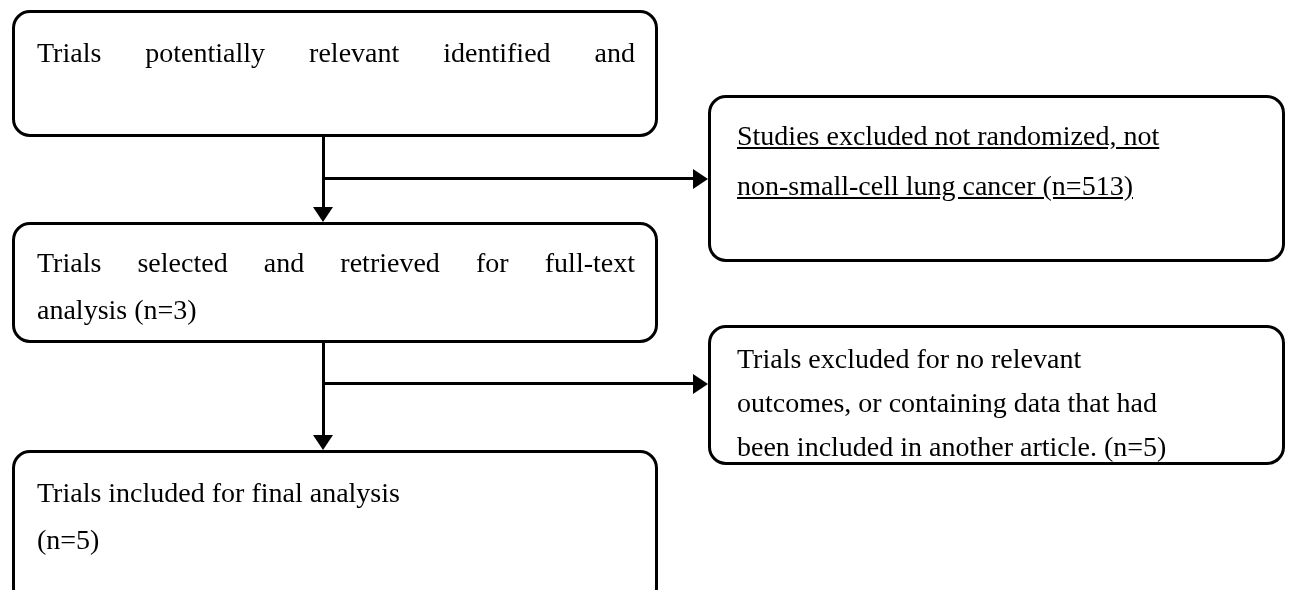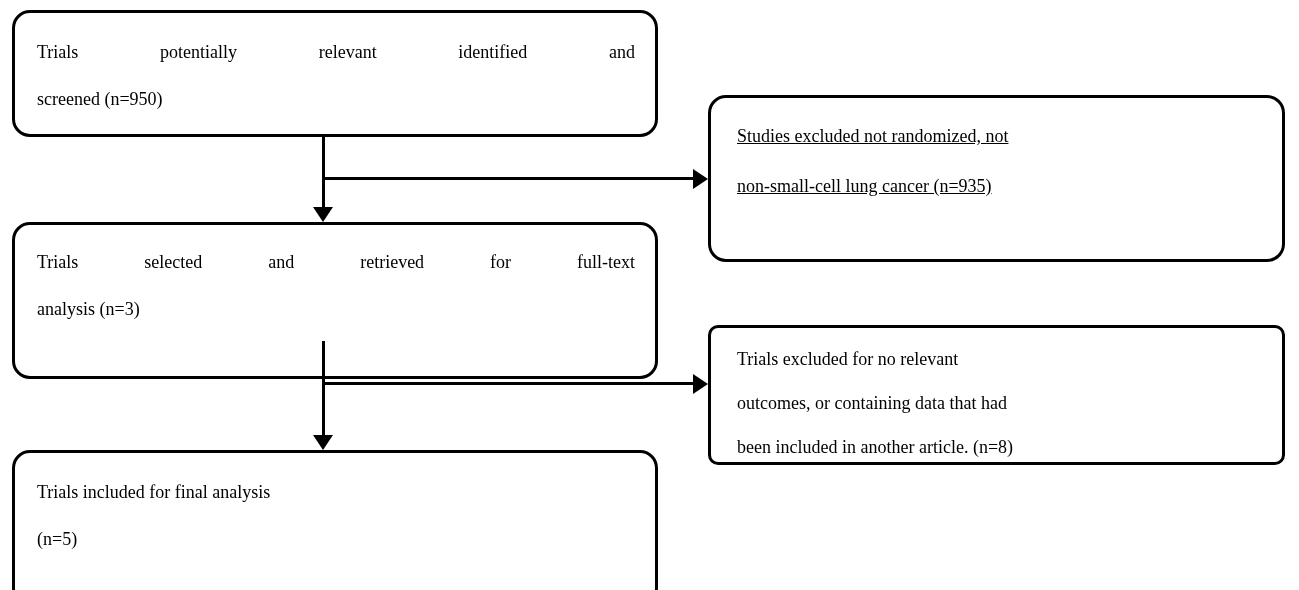--- a/index.html
+++ b/index.html
@@ -15,37 +15,37 @@
     font-family: "Liberation Serif", "DejaVu Serif", serif;
     color: #000000;
     overflow: hidden;
   }
   .fbox {
     position: absolute;
     border: 3px solid #000000;
     border-radius: 18px;
     background: #ffffff;
     box-sizing: border-box;
-    font-size: 18px;
+    font-size: 28px;
   }
   .fbox .tline {
     white-space: nowrap;
   }
   .fbox .tline.justify {
     white-space: normal;
     text-align: justify;
     text-align-last: justify;
   }
   
   .box-screened  { left: 12px;  top: 10px;  width: 646px; height: 127px; padding: 16px 20px 0 22px; line-height: 47px; }
-  .box-fulltext  { left: 12px;  top: 222px; width: 646px; height: 157px; padding: 14px 20px 0 22px; line-height: 47px; }
+  .box-fulltext  { left: 12px;  top: 222px; width: 646px; height: 121px; padding: 14px 20px 0 22px; line-height: 47px; }
   .box-final     { left: 12px;  top: 450px; width: 646px; height: 156px; padding: 16px 24px 0 22px; line-height: 47px; }
   
   .box-excluded1 { left: 708px; top: 95px;  width: 577px; height: 167px; padding: 13px 18px 0 26px; line-height: 50px; text-decoration: underline; }
-  .box-excluded2 { left: 708px; top: 325px; width: 577px; height: 140px; padding: 9px 18px 0 26px;  line-height: 44px; border-radius: 10px; }
+  .box-excluded2 { left: 708px; top: 325px; width: 577px; height: 140px; padding: 9px 18px 0 26px;  line-height: 44px; }
 
   .vline {
     position: absolute;
     width: 3px;
     background: #000000;
   }
   .hline {
     position: absolute;
     height: 3px;
     background: #000000;
@@ -77,37 +77,36 @@
   .h2 { left: 322px; top: 382px; width: 372px; }
   .a4 { left: 693px; top: 374px; }
 </style>
 </head>
 <body>
 
 <div class="canvas">
 
   <div class="fbox box-screened">
     <div class="tline justify">Trials potentially relevant identified and</div>
-    <div class="tline">screened (n=950)</div>
   </div>
 
   <div class="fbox box-excluded1">
     <div class="tline">Studies excluded not randomized, not</div>
-    <div class="tline">non-small-cell lung cancer (n=935)</div>
+    <div class="tline">non-small-cell lung cancer (n=513)</div>
   </div>
 
   <div class="fbox box-fulltext">
     <div class="tline justify">Trials selected and retrieved for full-text</div>
     <div class="tline">analysis (n=3)</div>
   </div>
 
   <div class="fbox box-excluded2">
     <div class="tline">Trials excluded for no relevant</div>
     <div class="tline">outcomes, or containing data that had</div>
-    <div class="tline">been included in another article. (n=8)</div>
+    <div class="tline">been included in another article. (n=5)</div>
   </div>
 
   <div class="fbox box-final">
     <div class="tline">Trials included for final analysis</div>
     <div class="tline">(n=5)</div>
   </div>
 
   <div class="vline v1"></div>
   <div class="arrow-down a1"></div>
 

